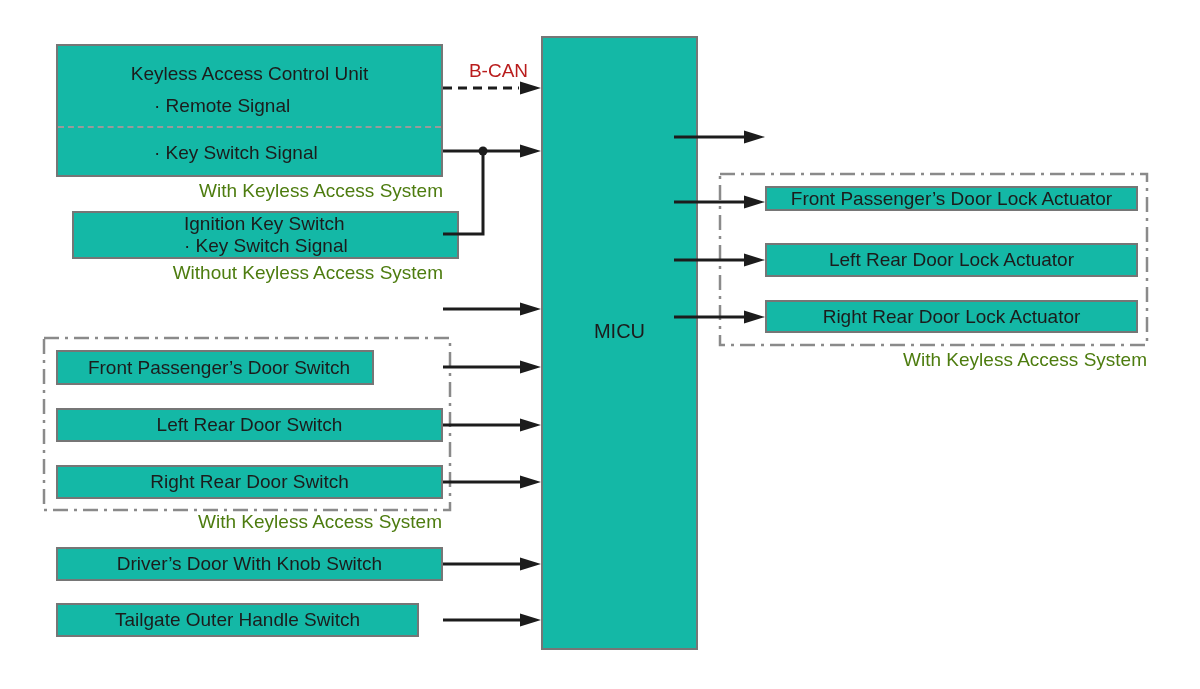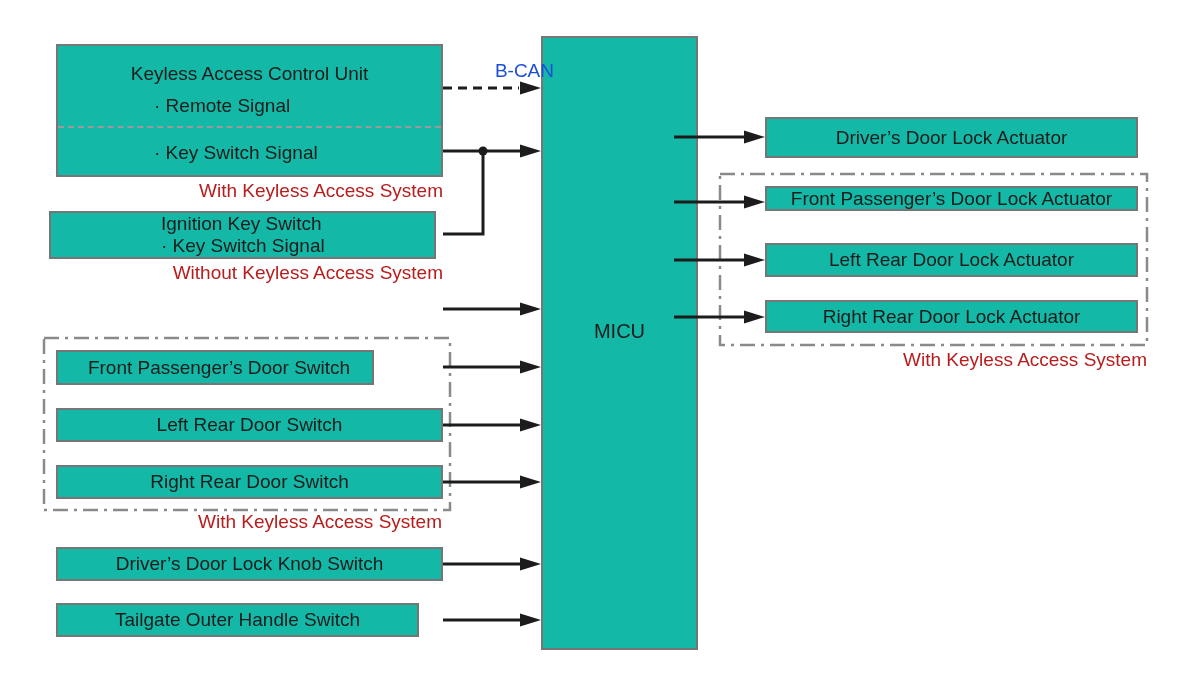--- a/index.html
+++ b/index.html
@@ -29,21 +29,21 @@
   .box.center-single {
     display: flex;
     align-items: center;
     justify-content: center;
     text-align: center;
   }
   .caption {
     position: absolute;
     font-size: 19px;
     line-height: 22px;
-    color: #b91c1c;
+    color: #4d7c0f;
     text-align: right;
     z-index: 2;
     white-space: nowrap;
   }
   .abs-line {
     position: absolute;
     white-space: nowrap;
   }
   #connector-layer {
     position: absolute;
@@ -57,24 +57,24 @@
     left: 0;
     right: 0;
     top: 80px;
     border-top: 2px dashed #9a9a9a;
   }
   .bus-label {
     position: absolute;
     left: 443px;
     top: 60px;
     width: 111px;
-    text-align: right;
+    text-align: center;
     font-size: 19px;
     line-height: 22px;
-    color: #1d4ed8;
+    color: #b91c1c;
     z-index: 4;
   }
   .micu-label {
     position: absolute;
     left: 0;
     right: 0;
     top: 282px;
     text-align: center;
     font-size: 20px;
     line-height: 22px;
@@ -94,44 +94,43 @@
 <div id="stage">
 
   <div class="box" style="left:56px; top:44px; width:387px; height:133px;">
     <div class="abs-line" style="left:0; right:0; top:17px; text-align:center;">Keyless Access Control Unit</div>
     <div class="abs-line" style="left:96px; top:49px;">· Remote Signal</div>
     <div class="inner-divider"></div>
     <div class="abs-line" style="left:96px; top:96px;">· Key Switch Signal</div>
   </div>
   <div class="caption" style="right:757px; top:180px;">With Keyless Access System</div>
 
-  <div class="box" style="left:49px; top:211px; width:387px; height:48px;">
+  <div class="box" style="left:72px; top:211px; width:387px; height:48px;">
     <div class="two-line-block">
       <div>Ignition Key Switch</div>
       <div>· Key Switch Signal</div>
     </div>
   </div>
   <div class="caption" style="right:757px; top:262px;text-align:center;">Without Keyless Access System</div>
 
 
   <div class="box center-single" style="left:56px; top:350px; width:318px; height:35px;padding-left:8px;">Front Passenger’s Door Switch</div>
   <div class="box center-single" style="left:56px; top:408px; width:387px; height:34px;">Left Rear Door Switch</div>
   <div class="box center-single" style="left:56px; top:465px; width:387px; height:34px;">Right Rear Door Switch</div>
   <div class="caption" style="right:758px; top:511px;">With Keyless Access System</div>
 
-  <div class="box center-single" style="left:56px; top:547px; width:387px; height:34px;">Driver’s Door Lock Knob Switch</div>
+  <div class="box center-single" style="left:56px; top:547px; width:387px; height:34px;">Driver’s Door With Knob Switch</div>
   <div class="box center-single" style="left:56px; top:603px; width:363px; height:34px;">Tailgate Outer Handle Switch</div>
 
   <div class="box" style="left:541px; top:36px; width:157px; height:614px;">
     <div class="micu-label">MICU</div>
   </div>
 
   <div class="bus-label">B-CAN</div>
 
-  <div class="box center-single" style="left:765px; top:117px; width:373px; height:41px;">Driver’s Door Lock Actuator</div>
   <div class="box center-single" style="left:765px; top:186px; width:373px; height:25px;">Front Passenger’s Door Lock Actuator</div>
   <div class="box center-single" style="left:765px; top:243px; width:373px; height:34px;">Left Rear Door Lock Actuator</div>
   <div class="box center-single" style="left:765px; top:300px; width:373px; height:33px;">Right Rear Door Lock Actuator</div>
   <div class="caption" style="right:53px; top:349px;">With Keyless Access System</div>
 
   <svg id="connector-layer" width="1200" height="689" viewBox="0 0 1200 689">
 
     <rect x="44" y="338" width="406" height="172" fill="none" stroke="#8a8a8a" stroke-width="2.5" stroke-dasharray="15 6 3 6"></rect>
     <rect x="720" y="174" width="427" height="171" fill="none" stroke="#8a8a8a" stroke-width="2.5" stroke-dasharray="15 6 3 6"></rect>
 

